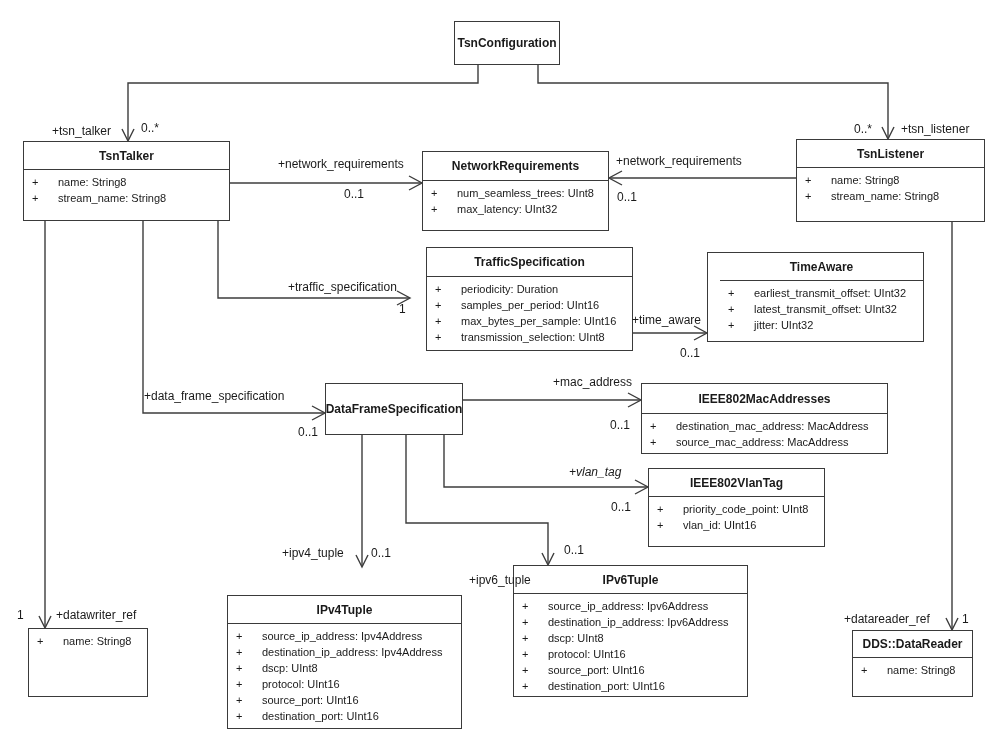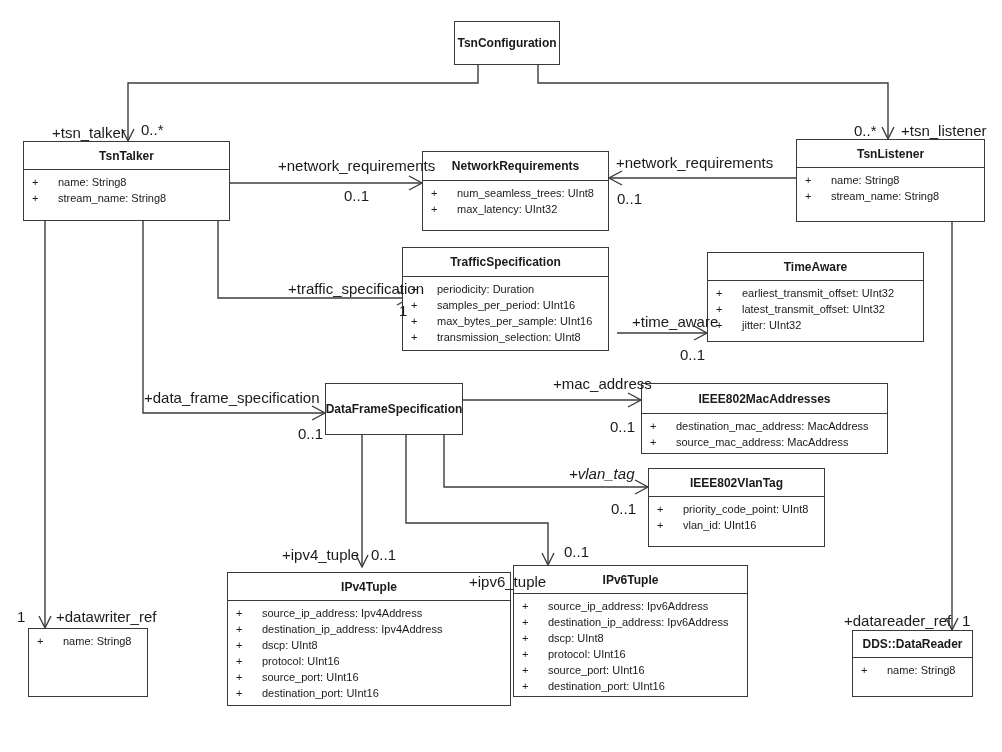--- a/index.html
+++ b/index.html
@@ -16,21 +16,21 @@
   .uml-title {
     font-weight:bold; font-size:12px; text-align:center;
     display:flex; align-items:center; justify-content:center;
     border-bottom:1.5px solid #3a3a3a; box-sizing:border-box;
     white-space:nowrap;
   }
   .uml-class.single .uml-title { border-bottom:none; height:100%; }
   .uml-attrs { padding:4px 3px 2px 8px; }
   .attr-row { display:flex; font-size:11px; line-height:16px; white-space:nowrap; }
   .attr-row .vis { flex:0 0 26px; }
-  .lbl { position:absolute; font-size:15px; white-space:nowrap; }
+  .lbl { position:absolute; font-size:12px; white-space:nowrap; }
   .caption { position:absolute; font-weight:bold; font-size:15px; white-space:nowrap; }
 </style>
 </head>
 <body>
 
 <div class="canvas">
 
   <svg class="wires">
 
     <path d="M478,65 L478,83 L128,83 L128,140"></path>
@@ -112,21 +112,21 @@
           <span class="vis">+</span>
           <span>name: String8</span>
         </div>
         <div class="attr-row">
           <span class="vis">+</span>
           <span>stream_name: String8</span>
         </div>
       </div>
   </div>
 
-  <div class="uml-class" style="left:402px;top:247px;width:207px;height:104px;">
+  <div class="uml-class" style="left:426px;top:247px;width:207px;height:104px;">
     <div class="uml-title" style="height:29px;">TrafficSpecification</div>
     <div class="uml-attrs">
         <div class="attr-row">
           <span class="vis">+</span>
           <span>periodicity: Duration</span>
         </div>
         <div class="attr-row">
           <span class="vis">+</span>
           <span>samples_per_period: UInt16</span>
         </div>
@@ -134,21 +134,21 @@
           <span class="vis">+</span>
           <span>max_bytes_per_sample: UInt16</span>
         </div>
         <div class="attr-row">
           <span class="vis">+</span>
           <span>transmission_selection: UInt8</span>
         </div>
       </div>
   </div>
 
-  <div class="uml-class" style="left:707px;top:252px;width:217px;height:90px;">
+  <div class="uml-class" style="left:707px;top:252px;width:217px;height:90px;padding-left:12px;">
     <div class="uml-title" style="height:28px;">TimeAware</div>
     <div class="uml-attrs">
         <div class="attr-row">
           <span class="vis">+</span>
           <span>earliest_transmit_offset: UInt32</span>
         </div>
         <div class="attr-row">
           <span class="vis">+</span>
           <span>latest_transmit_offset: UInt32</span>
         </div>
@@ -184,21 +184,21 @@
           <span class="vis">+</span>
           <span>priority_code_point: UInt8</span>
         </div>
         <div class="attr-row">
           <span class="vis">+</span>
           <span>vlan_id: UInt16</span>
         </div>
       </div>
   </div>
 
-  <div class="uml-class" style="left:227px;top:572px;width:284px;height:134px;">
+  <div class="uml-class" style="left:227px;top:595px;width:235px;height:134px;">
     <div class="uml-title" style="height:28px;">IPv4Tuple</div>
     <div class="uml-attrs">
         <div class="attr-row">
           <span class="vis">+</span>
           <span>source_ip_address: Ipv4Address</span>
         </div>
         <div class="attr-row">
           <span class="vis">+</span>
           <span>destination_ip_address: Ipv4Address</span>
         </div>

